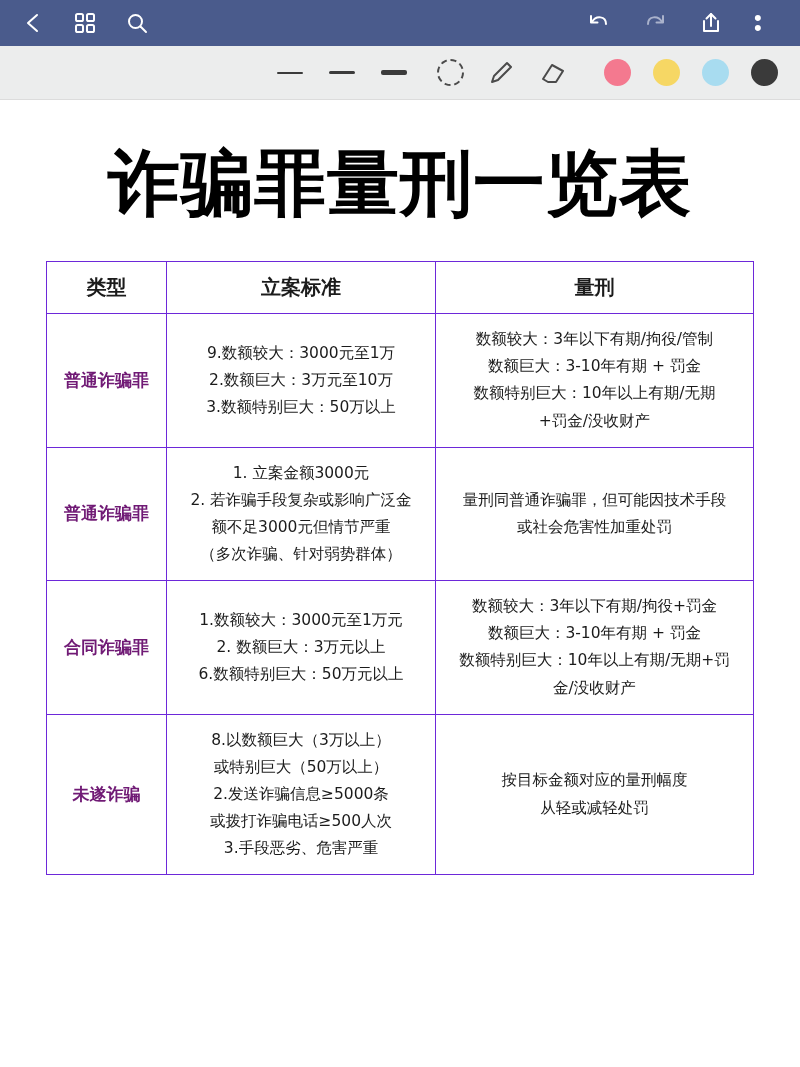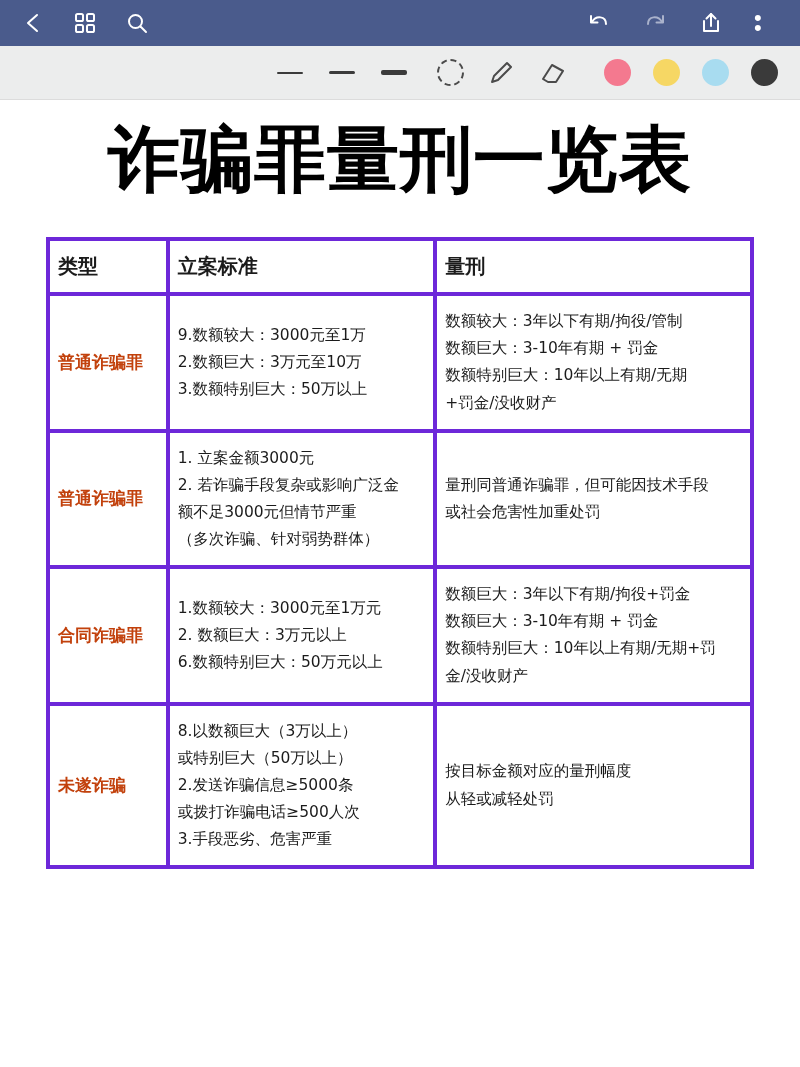--- a/index.html
+++ b/index.html
@@ -59,58 +59,58 @@
     width: 27px; height: 27px;
     border: 2px dashed #4b4b4b;
     border-radius: 50%;
   }
   .tool-icon { width: 30px; height: 30px; display:flex; align-items:center; justify-content:center;}
   .swatches { display: flex; align-items: center; gap: 22px; margin-left: 14px; }
   .sw { width: 27px; height: 27px; border-radius: 50%; }
 
   
   .title-wrap {
-    padding: 20px 0 14px 0;
+    padding: 44px 0 14px 0;
     text-align: center;
     white-space: nowrap;
   }
   .title {
     font-family: "DejaVu Sans", sans-serif;
     font-size: 72px;
     font-weight: bold;
     letter-spacing: 1px;
     line-height: 1.1;
   }
 
   
   .table-wrap { padding: 24px 46px 0 46px; }
   table.sentence {
     width: 100%;
     border-collapse: collapse;
     table-layout: fixed;
     border: 1px solid #b9b9b9;
   }
   table.sentence td, table.sentence th {
-    border: 4px solid #6d28d9;
+    border: 1px solid #6d28d9;
     vertical-align: middle;
-    text-align: left;
+    text-align: center;
     padding: 12px 8px;
   }
   col.c1 { width: 17%; }
   col.c2 { width: 38%; }
   col.c3 { width: 45%; }
   thead th {
     font-size: 20px;
     font-weight: bold;
     color: #1b1b1b;
     padding: 18px 6px;
     font-family: "DejaVu Sans", sans-serif;
   }
   td.type {
-    color: #c2410c;
+    color: #701a75;
     font-weight: bold;
     font-size: 17px;
     line-height: 1.5;
     font-family: "DejaVu Sans", sans-serif;
   }
   td.body {
     font-size: 15.5px;
     color: #1b1b1b;
     line-height: 1.75;
     font-family: "DejaVu Sans", sans-serif;
@@ -244,21 +244,21 @@
           </td>
         </tr>
         <tr>
           <td class="type">合同诈骗罪</td>
           <td class="body">
             <span class="ln">1.数额较大：3000元至1万元</span>
             <span class="ln">2. 数额巨大：3万元以上</span>
             <span class="ln">6.数额特别巨大：50万元以上</span>
           </td>
           <td class="body">
-            <span class="ln">数额巨大：3年以下有期/拘役+罚金</span>
+            <span class="ln">数额较大：3年以下有期/拘役+罚金</span>
             <span class="ln">数额巨大：3-10年有期 + 罚金</span>
             <span class="ln">数额特别巨大：10年以上有期/无期+罚</span>
             <span class="ln">金/没收财产</span>
           </td>
         </tr>
         <tr>
           <td class="type">未遂诈骗</td>
           <td class="body">
             <span class="ln">8.以数额巨大（3万以上）</span>
             <span class="ln">或特别巨大（50万以上）</span>

